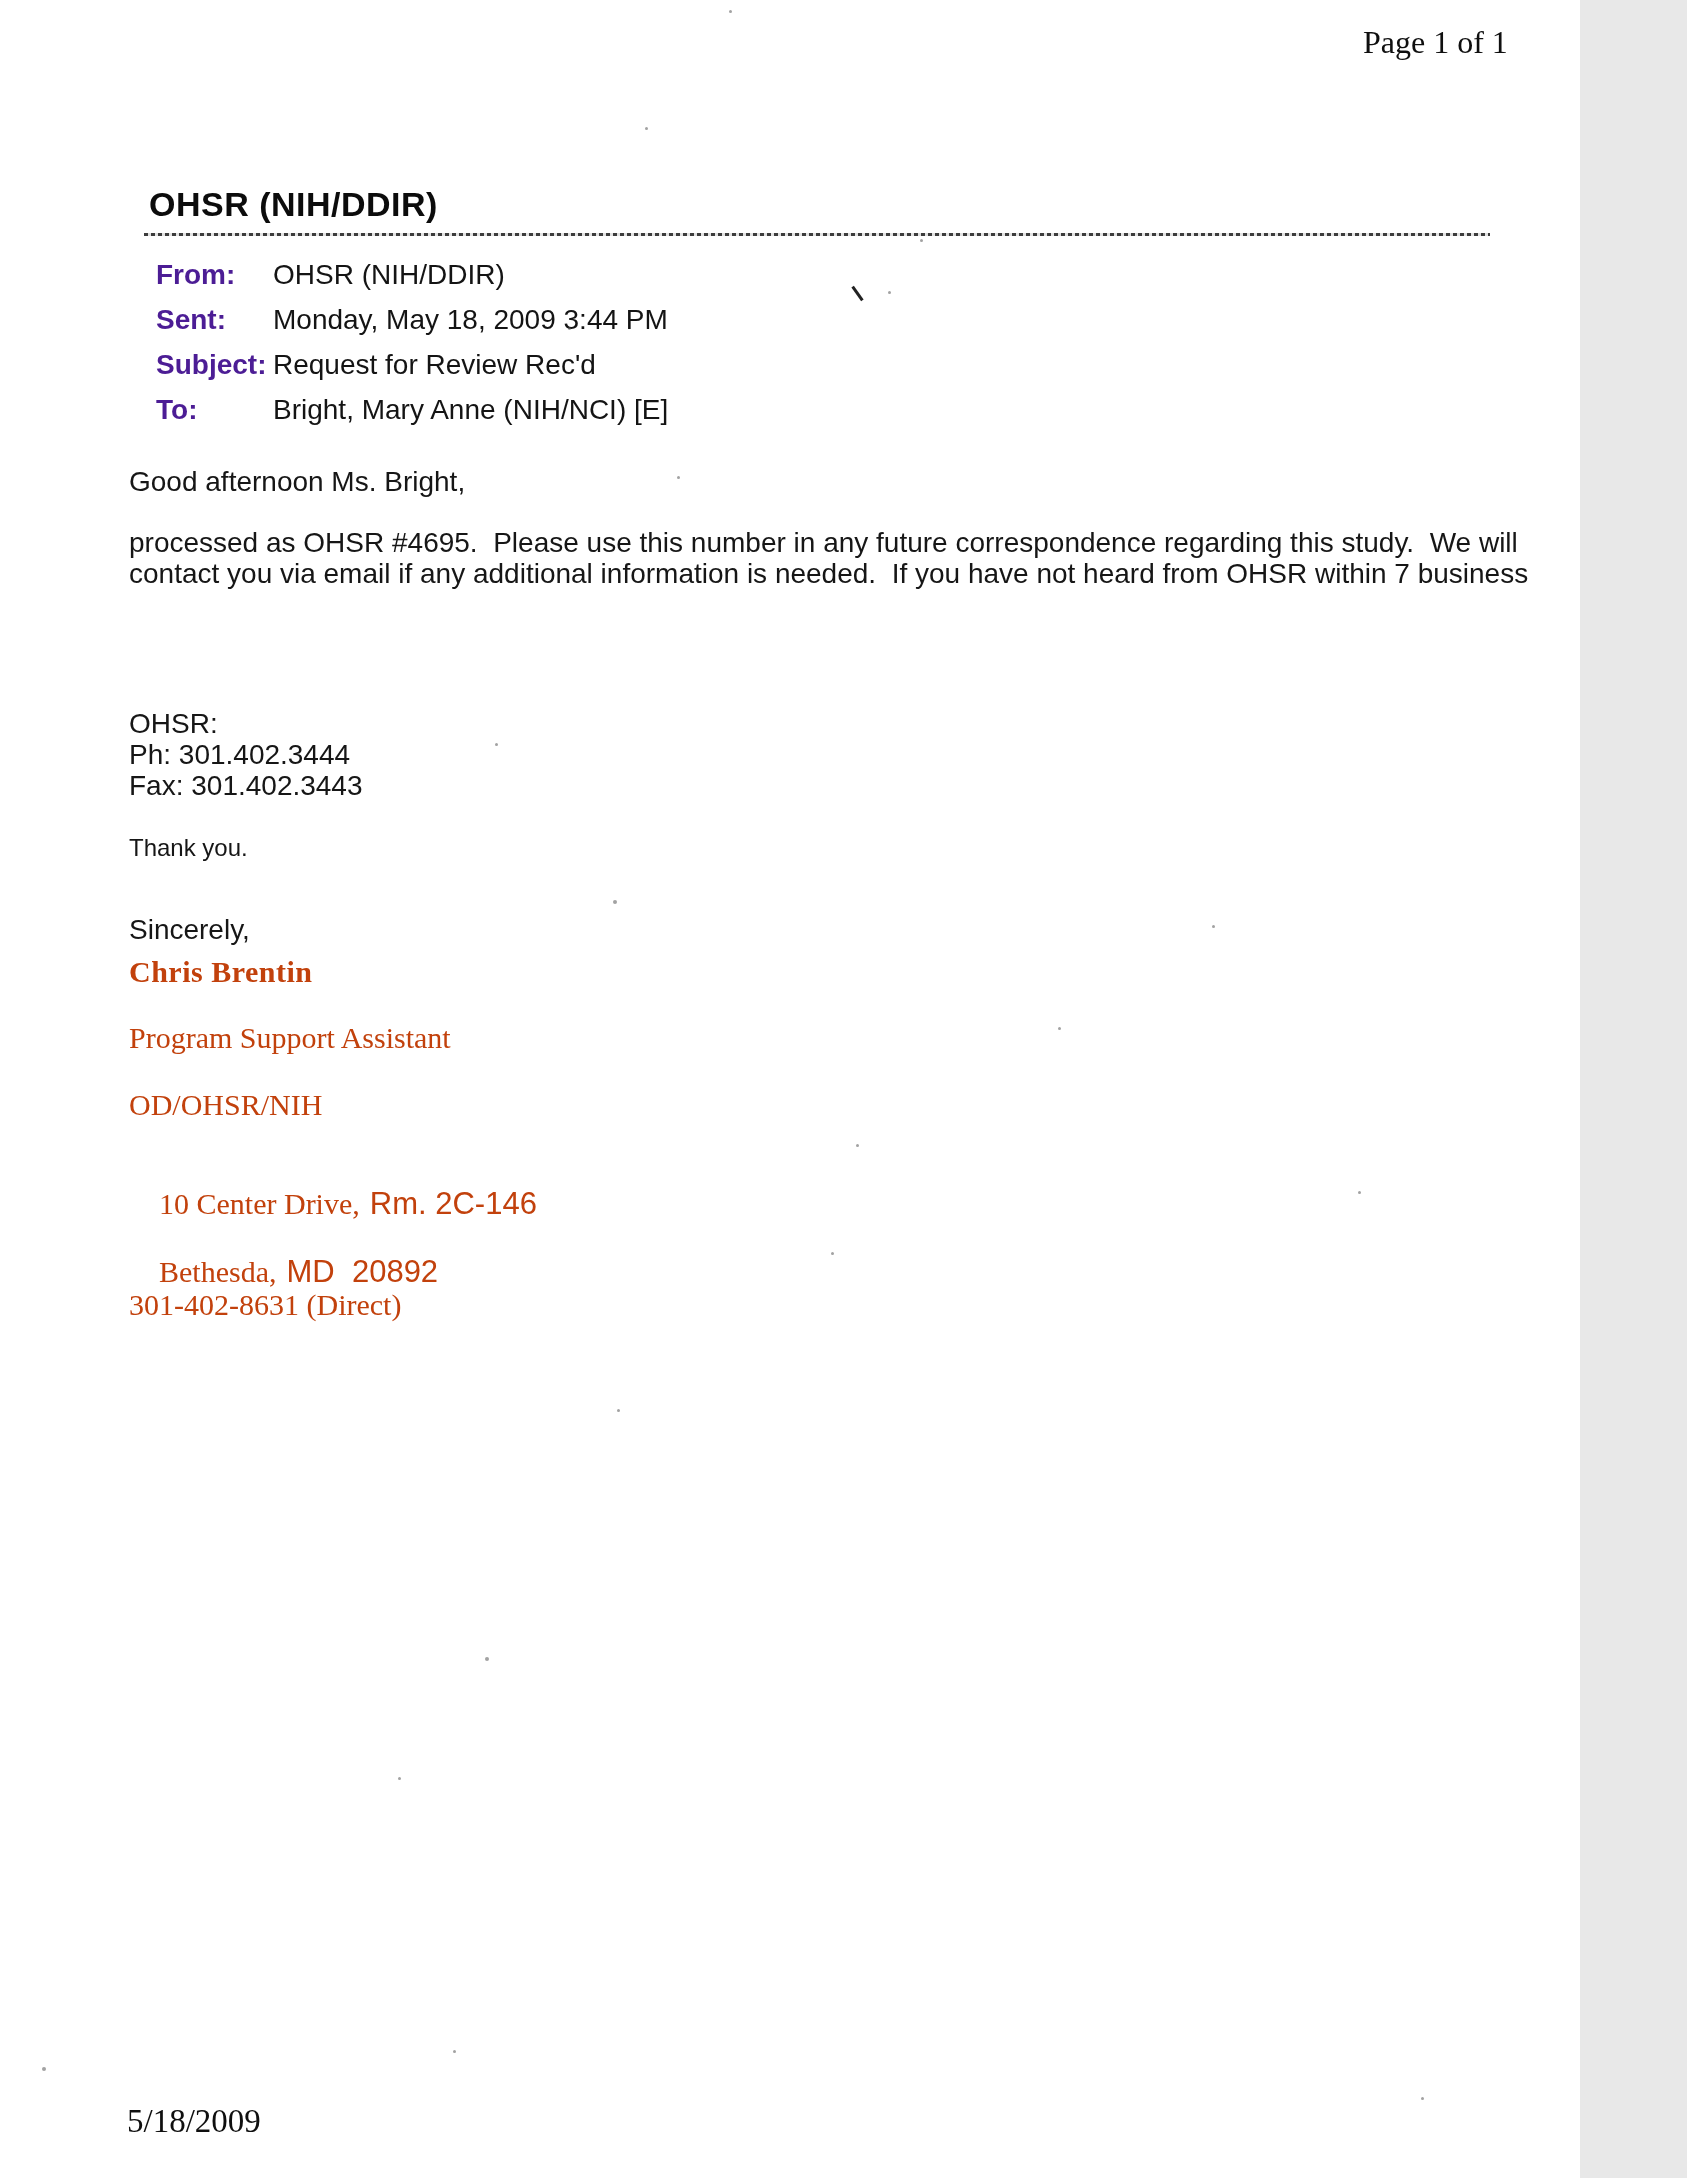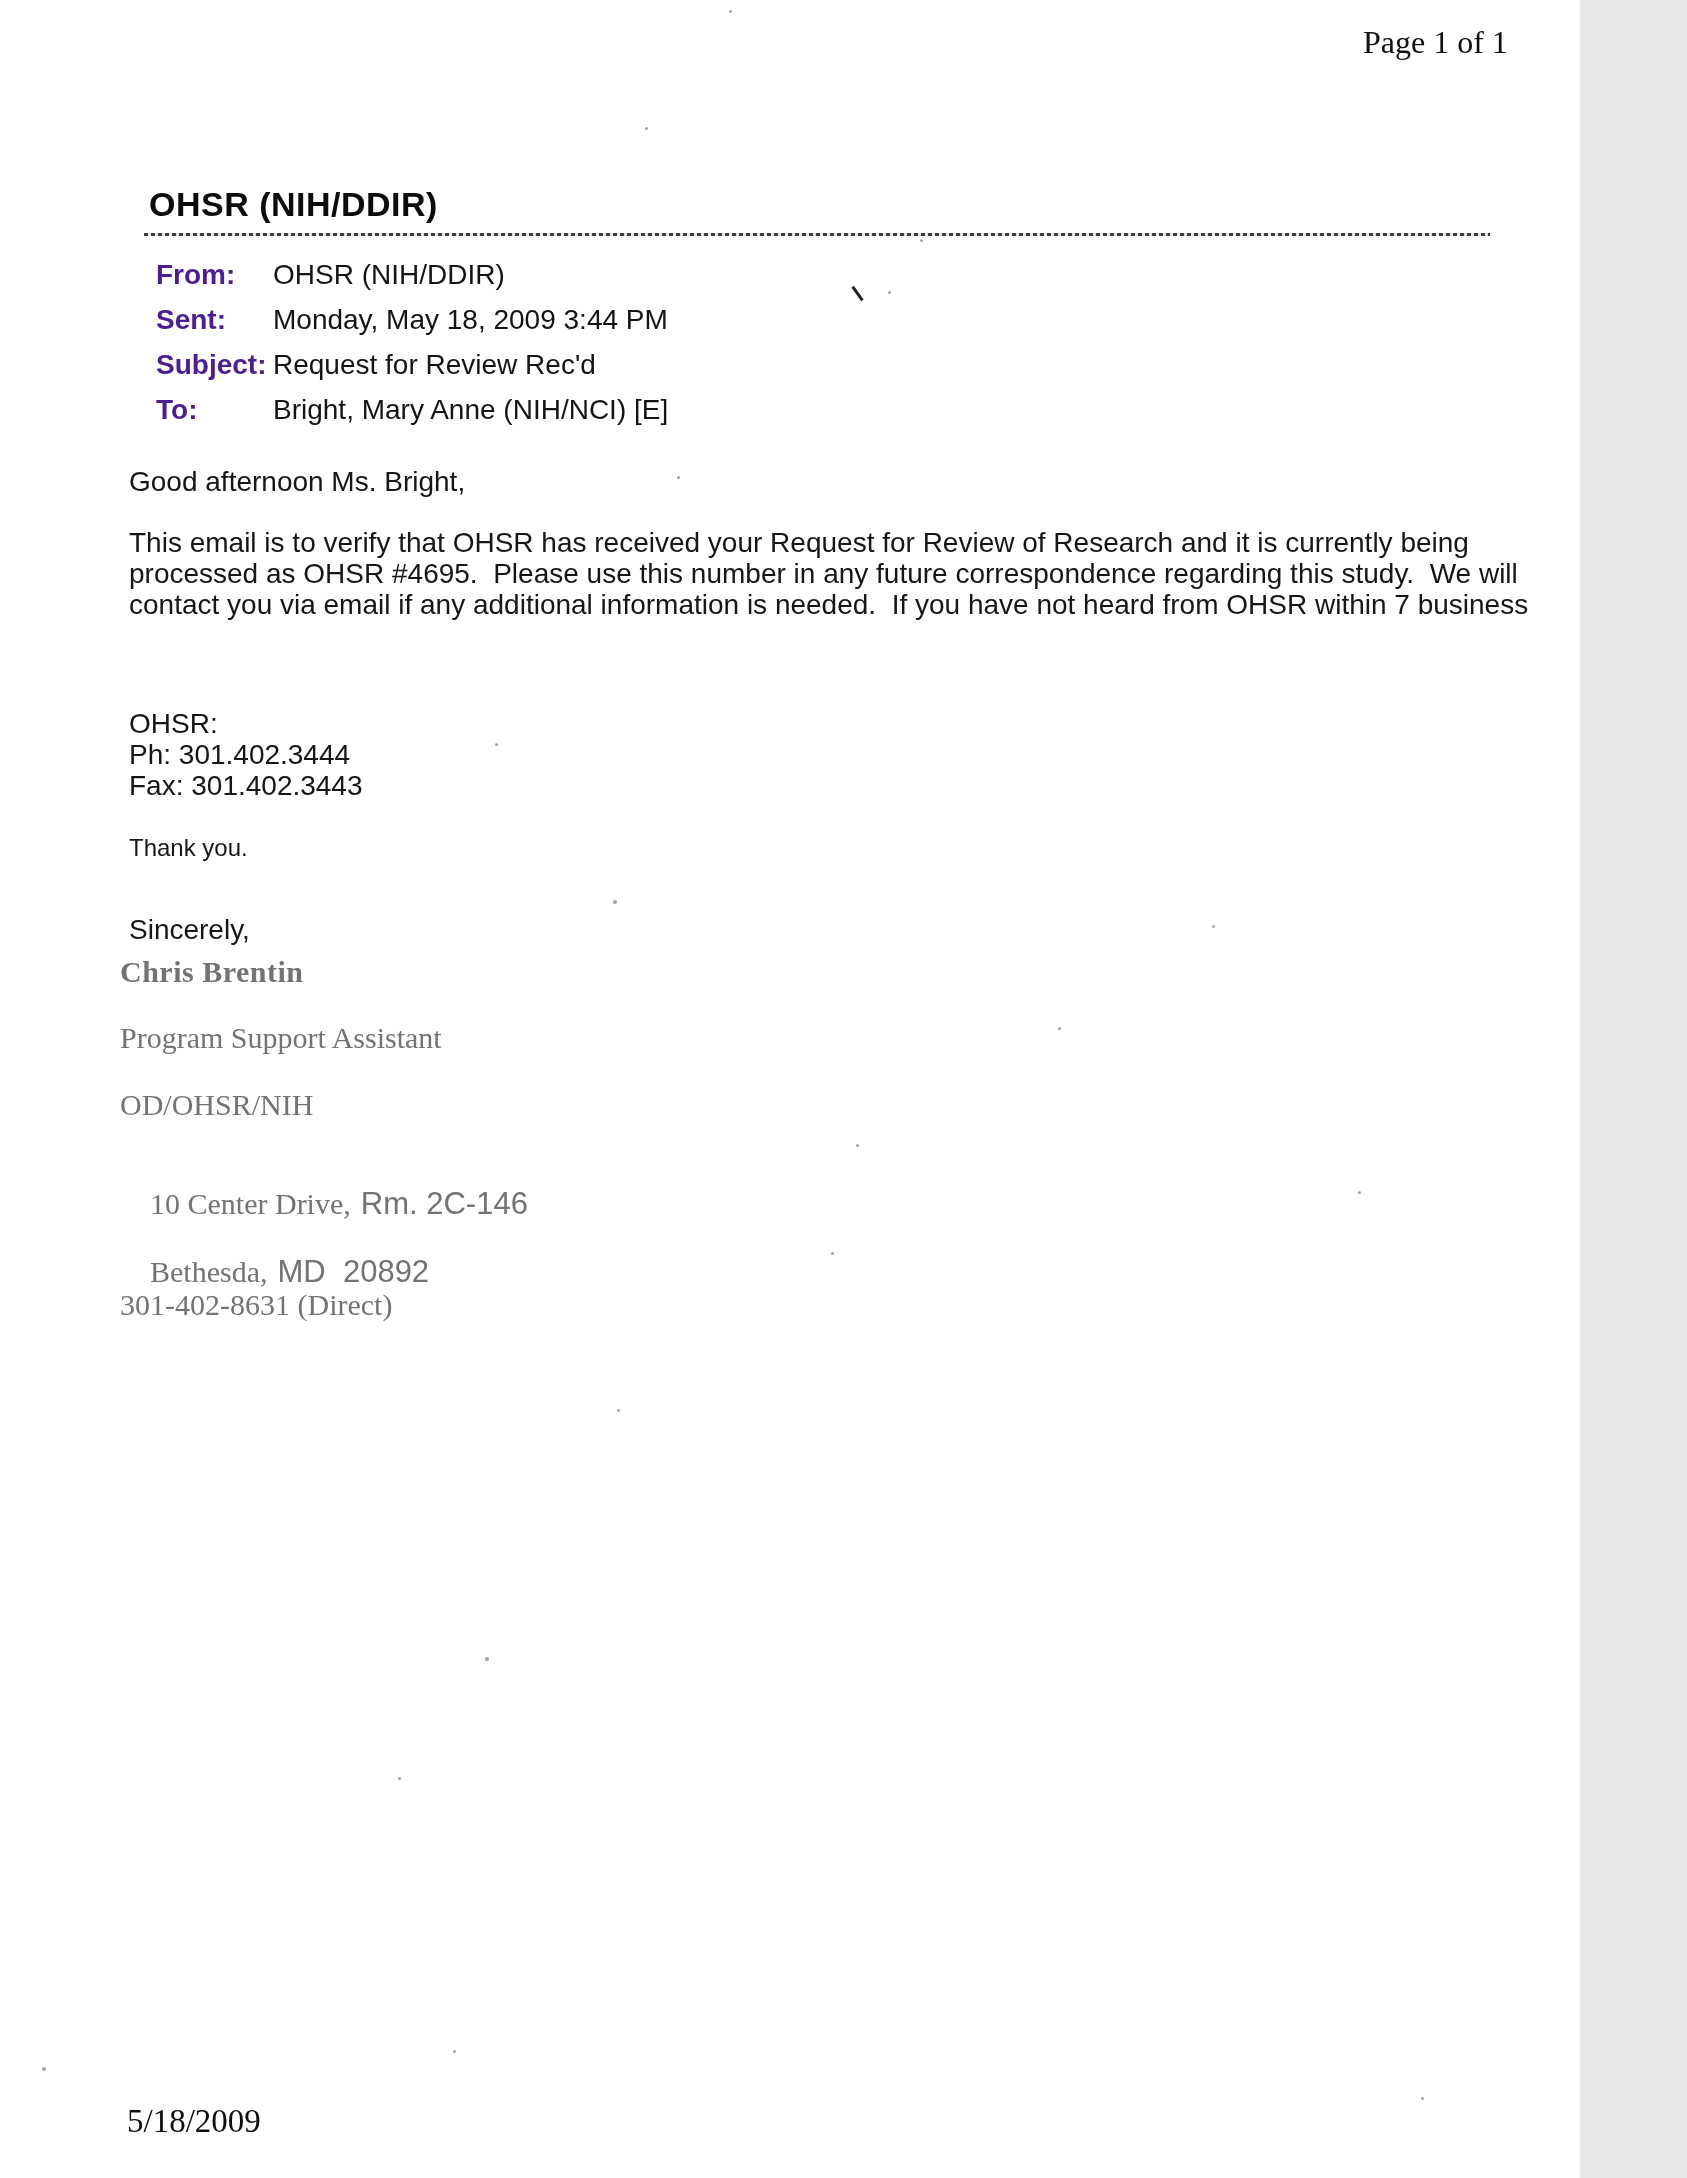--- a/index.html
+++ b/index.html
@@ -104,24 +104,24 @@
     position: absolute;
     left: 129px;
     top: 914px;
     font-size: 28px;
     white-space: pre;
     color: #161616;
   }
   
   .sig-line {
     position: absolute;
-    left: 120px;
+    left: 129px;
     font-family: "Liberation Serif", serif;
     font-size: 30px;
-    color: #737373;
+    color: #c2410c;
     white-space: pre;
   }
   .sig-name  { top: 955px;  font-weight: bold; letter-spacing: 0.5px; }
   .sig-title { top: 1021px; }
   .sig-org   { top: 1088px; }
   .sig-addr  { top: 1152px; }
   .sig-city  { top: 1220px; }
   .sig-phone { top: 1288px; }
   .sans-part {
     font-family: "Liberation Sans", sans-serif;
@@ -198,21 +198,20 @@
     </div>
     <div class="field-row">
       <span class="field-label">To:</span>
       <span class="field-value">Bright, Mary Anne (NIH/NCI) [E]</span>
     </div>
   </div>
 
   <div class="greeting">Good afternoon Ms. Bright,</div>
 
   <div class="body-paragraph">
-    <div class="para-line">This email is to verify that OHSR has received your Request for Review of Research and it is currently being</div>
     <div class="para-line">processed as OHSR #4695.  Please use this number in any future correspondence regarding this study.  We will</div>
     <div class="para-line">contact you via email if any additional information is needed.  If you have not heard from OHSR within 7 business</div>
   </div>
 
   <div class="contact-block">
     <div>OHSR:</div>
     <div>Ph: 301.402.3444</div>
     <div>Fax: 301.402.3443</div>
   </div>
 

